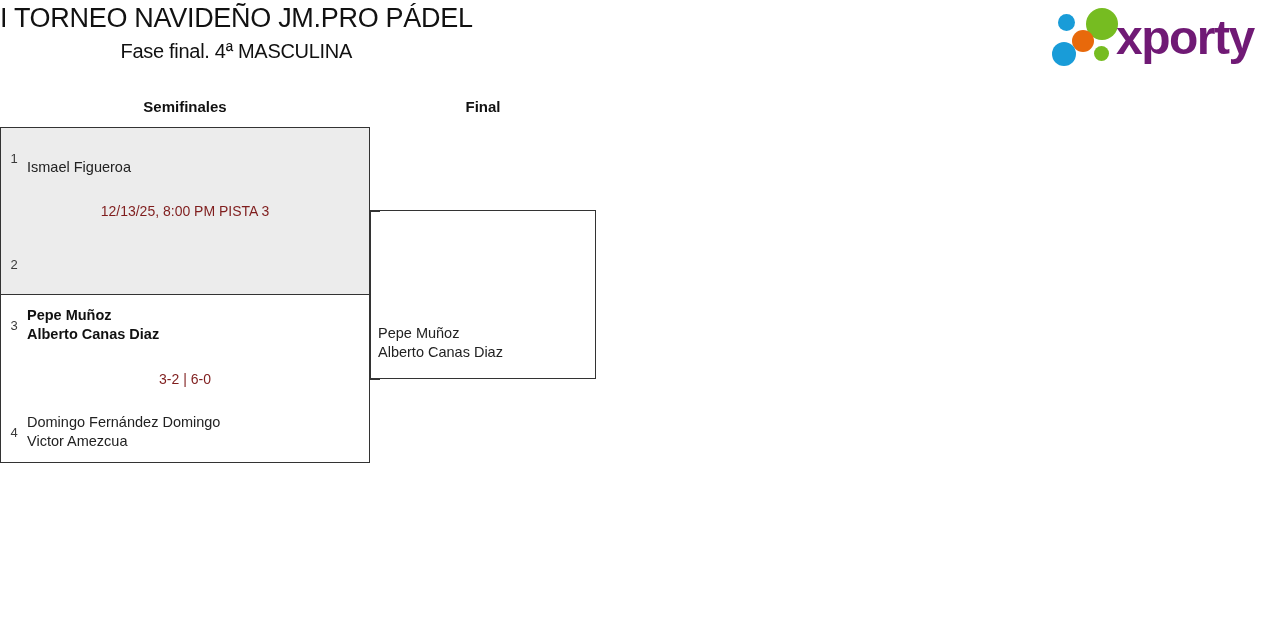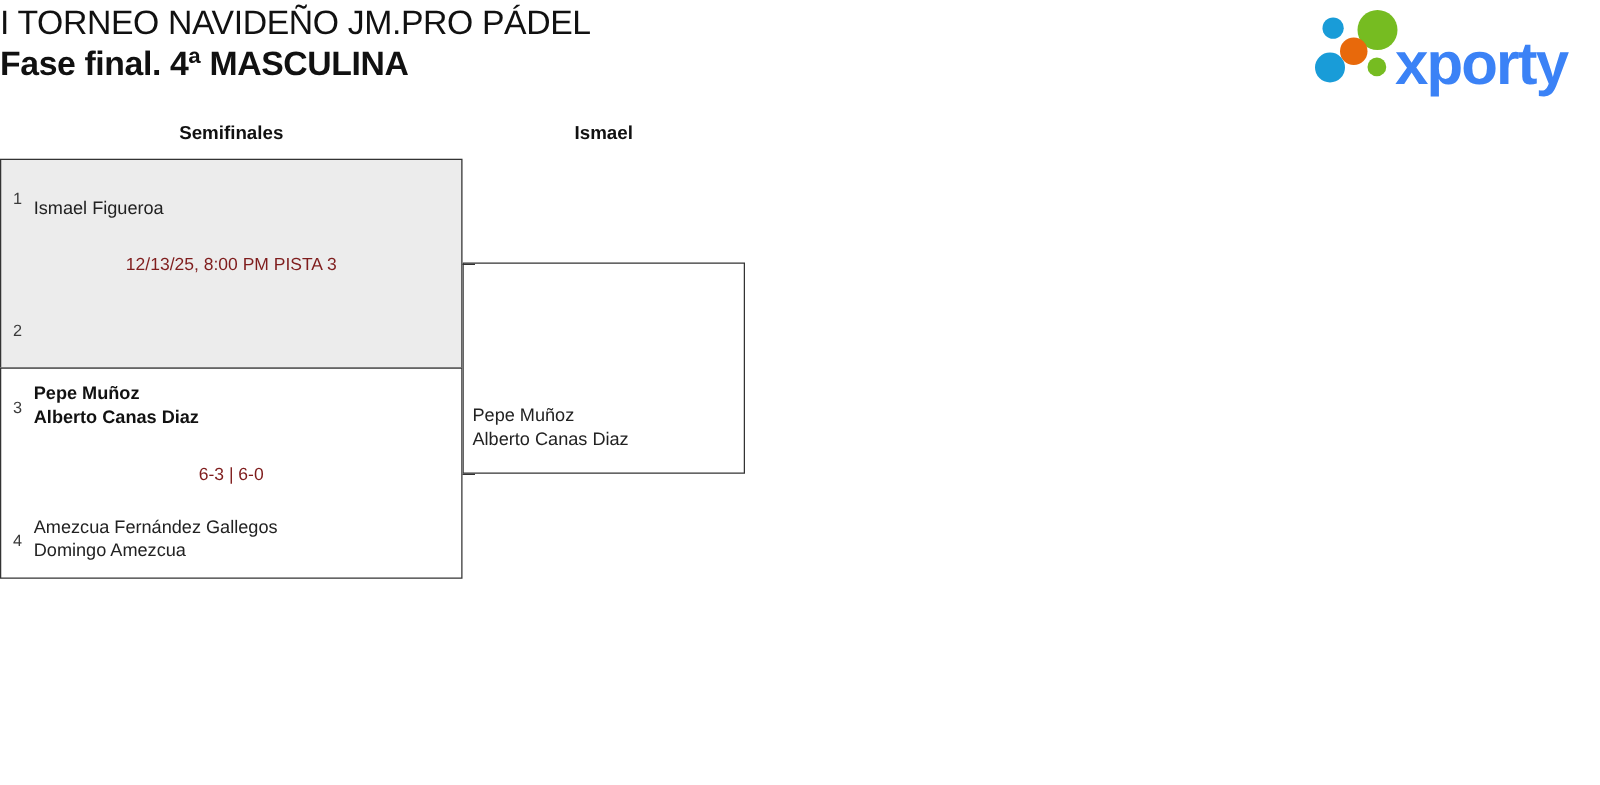--- a/index.html
+++ b/index.html
@@ -31,26 +31,27 @@
   }
   .title-line1 {
     font-size: 27px;
     font-weight: 400;
     letter-spacing: -0.3px;
     line-height: 33px;
     color: #111111;
     white-space: nowrap;
   }
   .title-line2 {
-    font-size: 27px;
-    font-weight: 700;
+    font-size: 20px;
+    font-weight: 400;
     letter-spacing: -0.3px;
     line-height: 33px;
     color: #111111;
     white-space: nowrap;
+    text-align: center;
   }
 
   
   .logo {
     position: absolute;
     right: 6px;
     top: 6px;
     width: 224px;
     height: 60px;
   }
@@ -66,24 +67,24 @@
     border-radius: 50%;
   }
   .dot-blue-sm   { left: 8px;  top: 8px;  width: 17px; height: 17px; background: #199cd8; }
   .dot-green-lg  { left: 36px; top: 2px;  width: 32px; height: 32px; background: #76bc21; }
   .dot-orange    { left: 22px; top: 24px; width: 22px; height: 22px; background: #e8690b; }
   .dot-blue-lg   { left: 2px;  top: 36px; width: 24px; height: 24px; background: #199cd8; }
   .dot-green-sm  { left: 44px; top: 40px; width: 15px; height: 15px; background: #76bc21; }
   .logo-word {
     position: absolute;
     left: 66px;
-    top: 18px;
+    top: 4px;
     font-size: 48px;
     font-weight: 700;
-    color: #3b82f6;
+    color: #701a75;
     letter-spacing: -1.5px;
     line-height: 56px;
   }
 
   
   .bracket {
     position: absolute;
     left: 0;
     top: 82px;
     width: 1280px;
@@ -193,21 +194,21 @@
       <span class="dot dot-green-sm"></span>
     </div>
     <div class="logo-word">xporty</div>
   </div>
 
 </div>
 
 <div class="bracket">
 
   <div class="round-header round-header-semis">Semifinales</div>
-  <div class="round-header round-header-final">Ismael</div>
+  <div class="round-header round-header-final">Final</div>
 
   <div class="match match-sf1 shaded">
     <div class="team team-top">
       <span class="seed">1</span>
       <span class="players">
         <br>
         <span>Ismael Figueroa</span>
       </span>
     </div>
     <div class="meta">12/13/25, 8:00 PM PISTA 3</div>
@@ -217,26 +218,26 @@
   </div>
 
   <div class="match match-sf2">
     <div class="team team-top">
       <span class="seed">3</span>
       <span class="players winner">
         <span>Pepe Muñoz</span><br>
         <span>Alberto Canas Diaz</span>
       </span>
     </div>
-    <div class="meta">6-3 | 6-0</div>
+    <div class="meta">3-2 | 6-0</div>
     <div class="team team-bottom">
       <span class="seed">4</span>
       <span class="players">
-        <span>Amezcua Fernández Gallegos</span><br>
-        <span>Domingo Amezcua</span>
+        <span>Domingo Fernández Domingo</span><br>
+        <span>Victor Amezcua</span>
       </span>
     </div>
   </div>
 
   <div class="match match-final">
     <div class="final-team">
       <span>Pepe Muñoz</span><br>
       <span>Alberto Canas Diaz</span>
     </div>
   </div>

